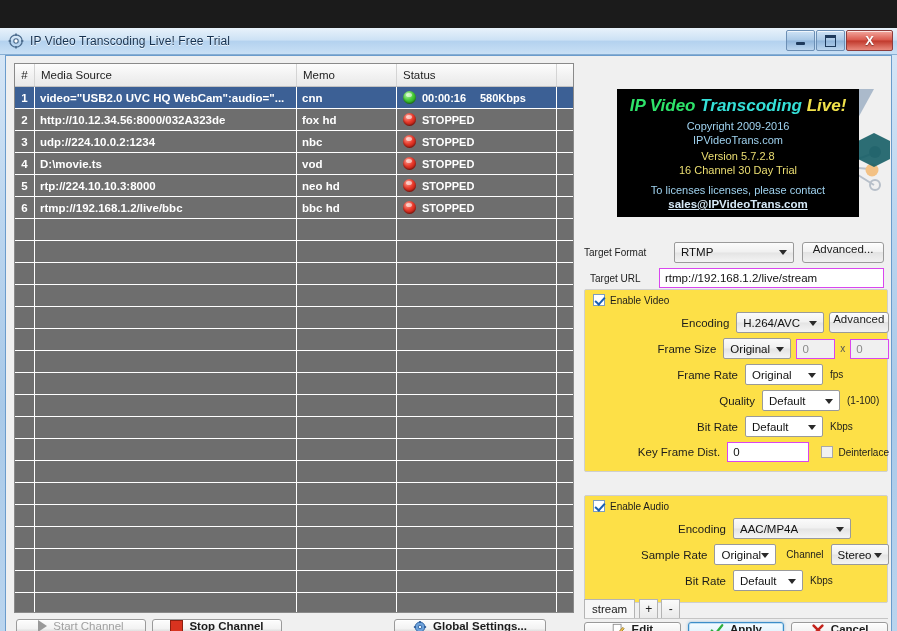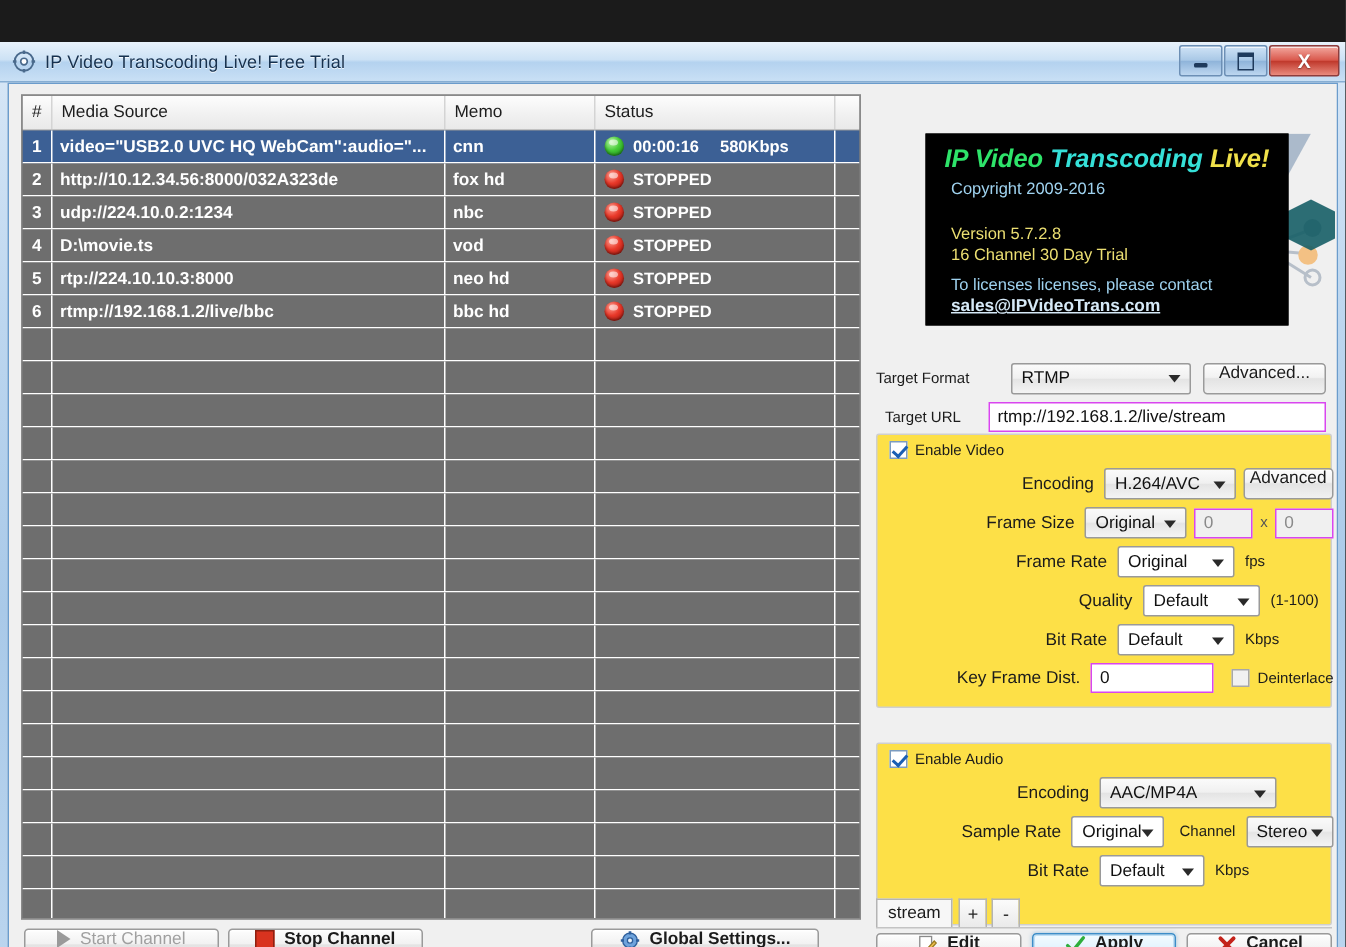--- a/index.html
+++ b/index.html
@@ -116,21 +116,21 @@
     position:absolute;left:38px;top:33px;width:240px;height:126px;background:#000;
     overflow:hidden;border:1px solid #000;
   }
   .bn-title{
     position:absolute;left:0;right:0;top:6px;text-align:center;font-size:17px;font-weight:bold;
     font-style:italic;font-family:"Liberation Sans",sans-serif;white-space:nowrap;
   }
   .bn-title .g{color:#2ee36a;}
   .bn-title .c{color:#35e0d8;}
   .bn-title .y{color:#f0e14a;}
-  .bn-l{position:absolute;left:16px;right:0;text-align:left;font-size:11px;color:#9fd2ef;}
+  .bn-l{position:absolute;left:0;right:0;text-align:center;font-size:11px;color:#9fd2ef;}
   .bn-y{color:#ecdf72 !important;}
   .bn-mail{color:#d6e9f7 !important;text-decoration:underline;font-weight:bold;font-size:11.5px;}
   .deco{position:absolute;left:265px;top:33px;width:48px;height:126px;overflow:hidden;}
 
   .fmt-row{position:absolute;left:5px;top:185px;width:304px;height:22px;display:flex;align-items:center;}
   .lbl{font-size:10px;color:#1b1b1b;}
   .sel-box{
     border:1px solid #9a9a9a;border-radius:2px;height:21px;box-sizing:border-box;
     background:linear-gradient(180deg,#fbfbfb 0%,#f0f0f0 48%,#e4e4e4 52%,#f4f4f4 100%);
     display:flex;align-items:center;padding-left:6px;font-size:11.5px;color:#111;position:relative;
@@ -145,21 +145,21 @@
     display:flex;align-items:center;padding-left:5px;font-size:11.5px;color:#111;
   }
   .txt-box.dis{background:#f0f0f0;color:#8a8a8a;}
 
   .group{
     position:absolute;border:1px solid #cfcfcf;background:#fde047;border-radius:2px;box-sizing:border-box;
   }
   .url-row{position:absolute;left:5px;top:211px;width:304px;height:22px;display:flex;align-items:center;gap:5px;}
 
   .vgroup{left:5px;top:233px;width:304px;height:183px;}
-  .agroup{left:5px;top:439px;width:304px;height:122px;}
+  .agroup{left:5px;top:439px;width:304px;height:108px;}
 
   .chk{width:12px;height:12px;border:1px solid #7c9cc0;background:#fff;display:inline-block;
     position:relative;box-sizing:border-box;flex:none;}
   .chk.on::after{
     content:"";position:absolute;left:3px;top:0px;width:4px;height:8px;
     border:solid #1a5fb4;border-width:0 2px 2px 0;transform:rotate(42deg);
   }
   .chk.grey{border-color:#a8a8a8;background:#f1f1f1;}
   .fline{display:flex;align-items:center;position:absolute;}
   .flabel{font-size:11.5px;color:#1b1b1b;text-align:right;}
@@ -460,20 +460,21 @@
           <circle cx="31" cy="96" r="5" fill="none" stroke="#b7bfc9" stroke-width="2"></circle>
           <polygon points="14,52 30,44 46,52 46,70 30,78 14,70" fill="#165e66" opacity=".9"></polygon>
         </svg>
       </div>
 
       <div class="banner">
         <div class="bn-title">
           <span class="g">IP Video </span><span class="c">Transcoding </span><span class="y">Live!</span>
         </div>
         <div class="bn-l" style="top:30px">Copyright 2009-2016</div>
+        <div class="bn-l" style="top:44px">IPVideoTrans.com</div>
         <div class="bn-l bn-y" style="top:60px">Version 5.7.2.8</div>
         <div class="bn-l bn-y" style="top:74px">16 Channel  30 Day Trial</div>
         <div class="bn-l" style="top:94px">To licenses licenses, please contact</div>
         <div class="bn-l bn-mail" style="top:108px">sales@IPVideoTrans.com</div>
       </div>
 
       <div class="fmt-row">
         <span class="lbl" style="width:86px">Target Format</span>
         <div class="sel-box" style="width:120px;margin-left:4px;">
           <span>RTMP</span>

